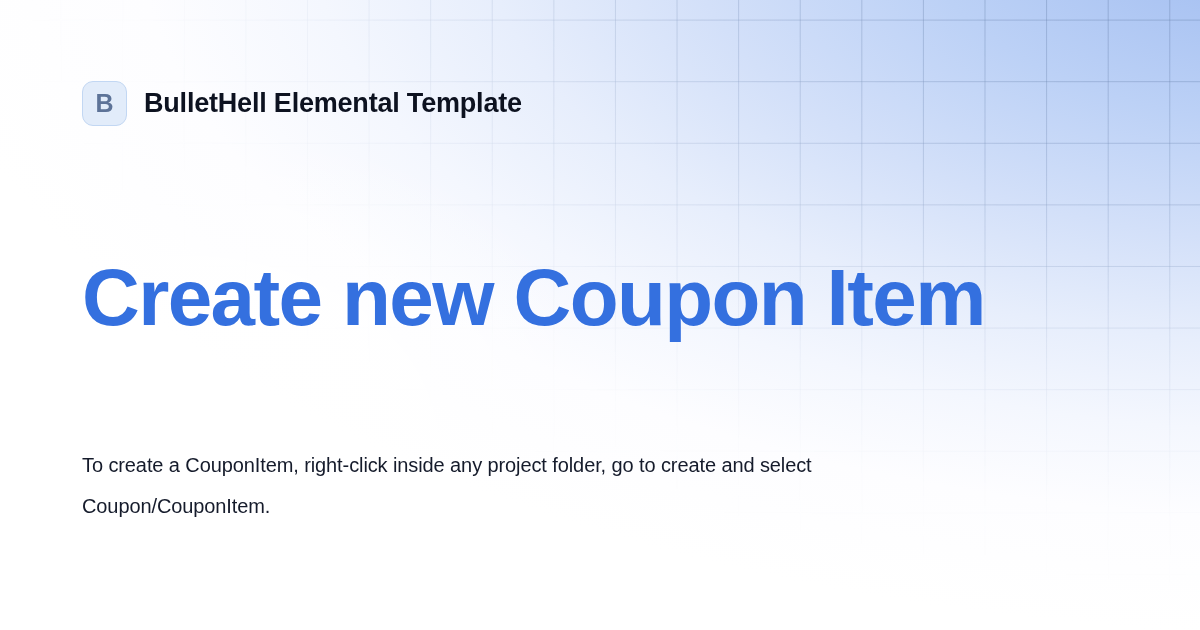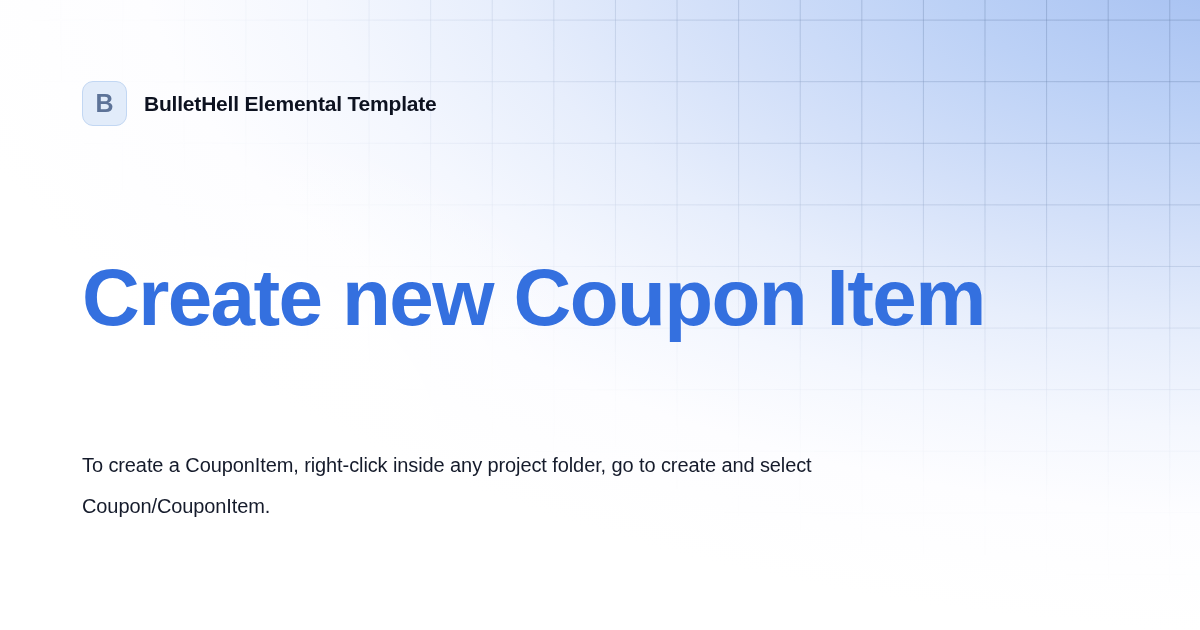--- a/index.html
+++ b/index.html
@@ -106,21 +106,21 @@
     display: flex;
     align-items: center;
     justify-content: center;
     font-size: 25px;
     font-weight: bold;
     color: #5d7398;
     line-height: 1;
   }
 
   .brand-title {
-    font-size: 21px;
+    font-size: 27px;
     font-weight: bold;
     color: #0d1220;
     letter-spacing: -0.2px;
     white-space: nowrap;
   }
 
   .headline {
     position: absolute;
     left: 82px;
     top: 196px;

